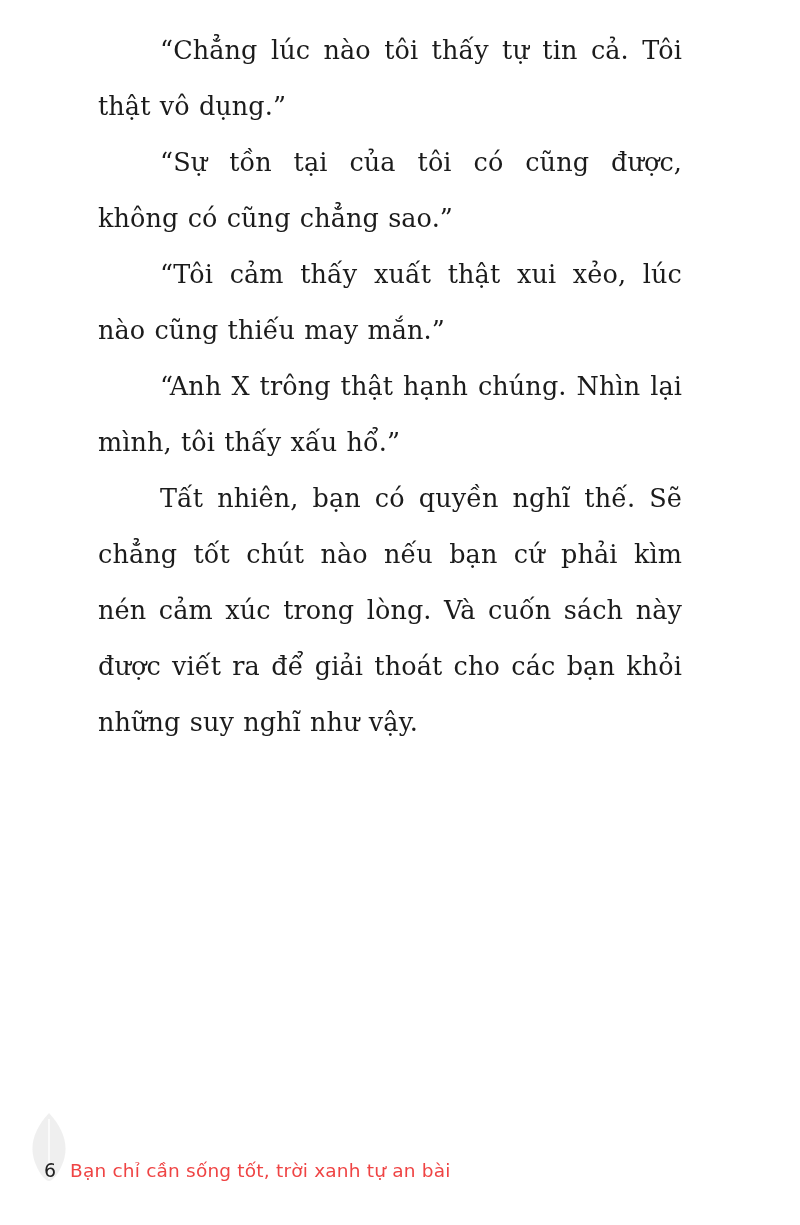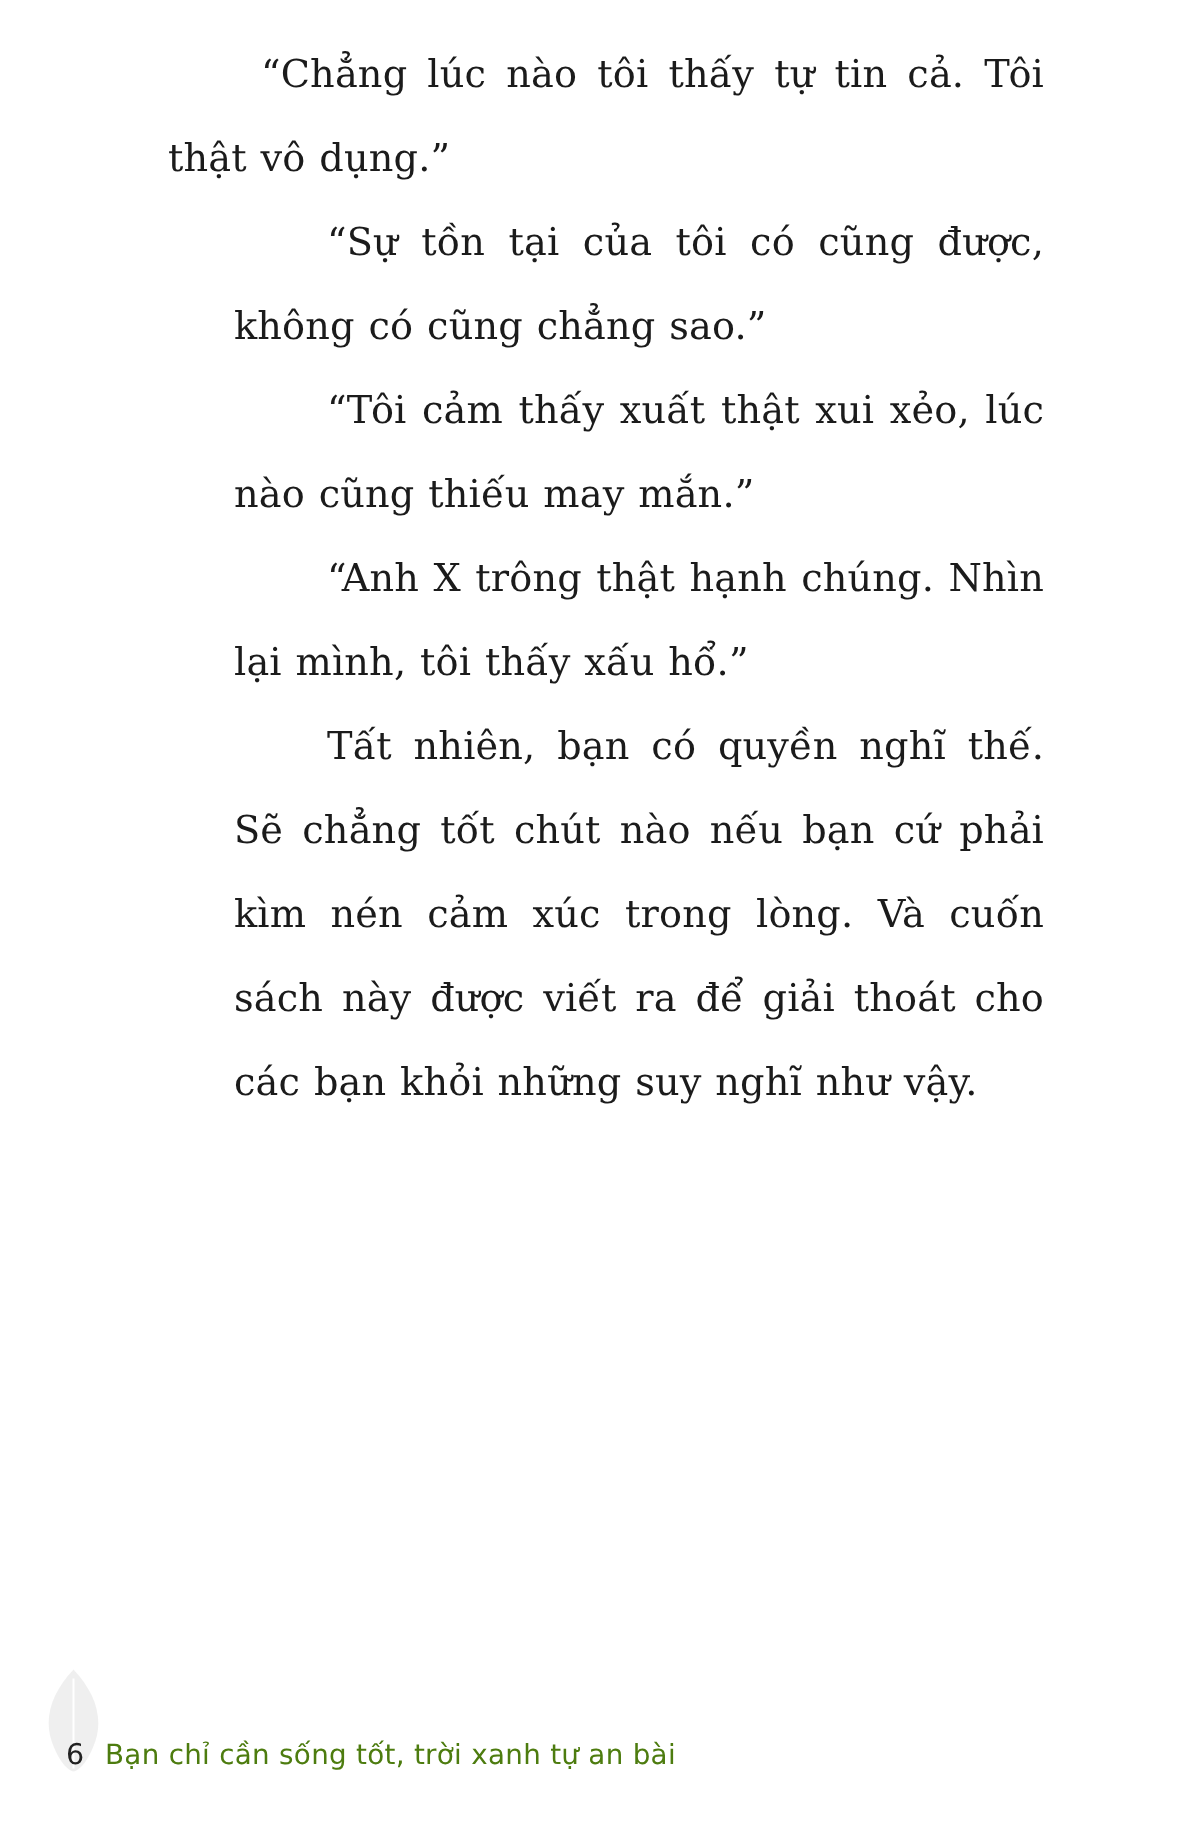--- a/index.html
+++ b/index.html
@@ -15,41 +15,40 @@
     color: #1b1b1b;
     overflow: hidden;
   }
   .page {
     position: absolute;
     inset: 0;
     background: #ffffff;
   }
   .text-column {
     position: absolute;
-    left: 112px;
+    left: 98px;
     top: 22px;
     width: 584px;
   }
   p.para {
     margin: 0 0 0 0;
     font-family: "DejaVu Serif", "Liberation Serif", serif;
     font-size: 25.5px;
     line-height: 56px;
     text-align: justify;
     text-indent: 62px;
     letter-spacing: 0.1px;
     word-spacing: 1px;
   }
   p.para.italic {
     font-style: italic;
     font-size: 24px;
   }
   p.para + p.para {
     margin-top: 0px;
-    margin-left: 44px;
   }
   .footer {
     position: absolute;
     left: 0;
     right: 0;
     bottom: 36px;
     height: 40px;
   }
   .folio {
     position: absolute;
@@ -59,21 +58,21 @@
     font-size: 19px;
     color: #222;
   }
   .running-title {
     position: absolute;
     left: 70px;
     bottom: 8px;
     font-family: "DejaVu Sans", sans-serif;
     font-size: 18.5px;
     letter-spacing: 0.2px;
-    color: #4d7c0f;
+    color: #ef4444;
     white-space: nowrap;
   }
   .watermark {
     position: absolute;
     left: 26px;
     bottom: 42px;
     width: 46px;
     height: 72px;
     opacity: 0.10;
     pointer-events: none;

